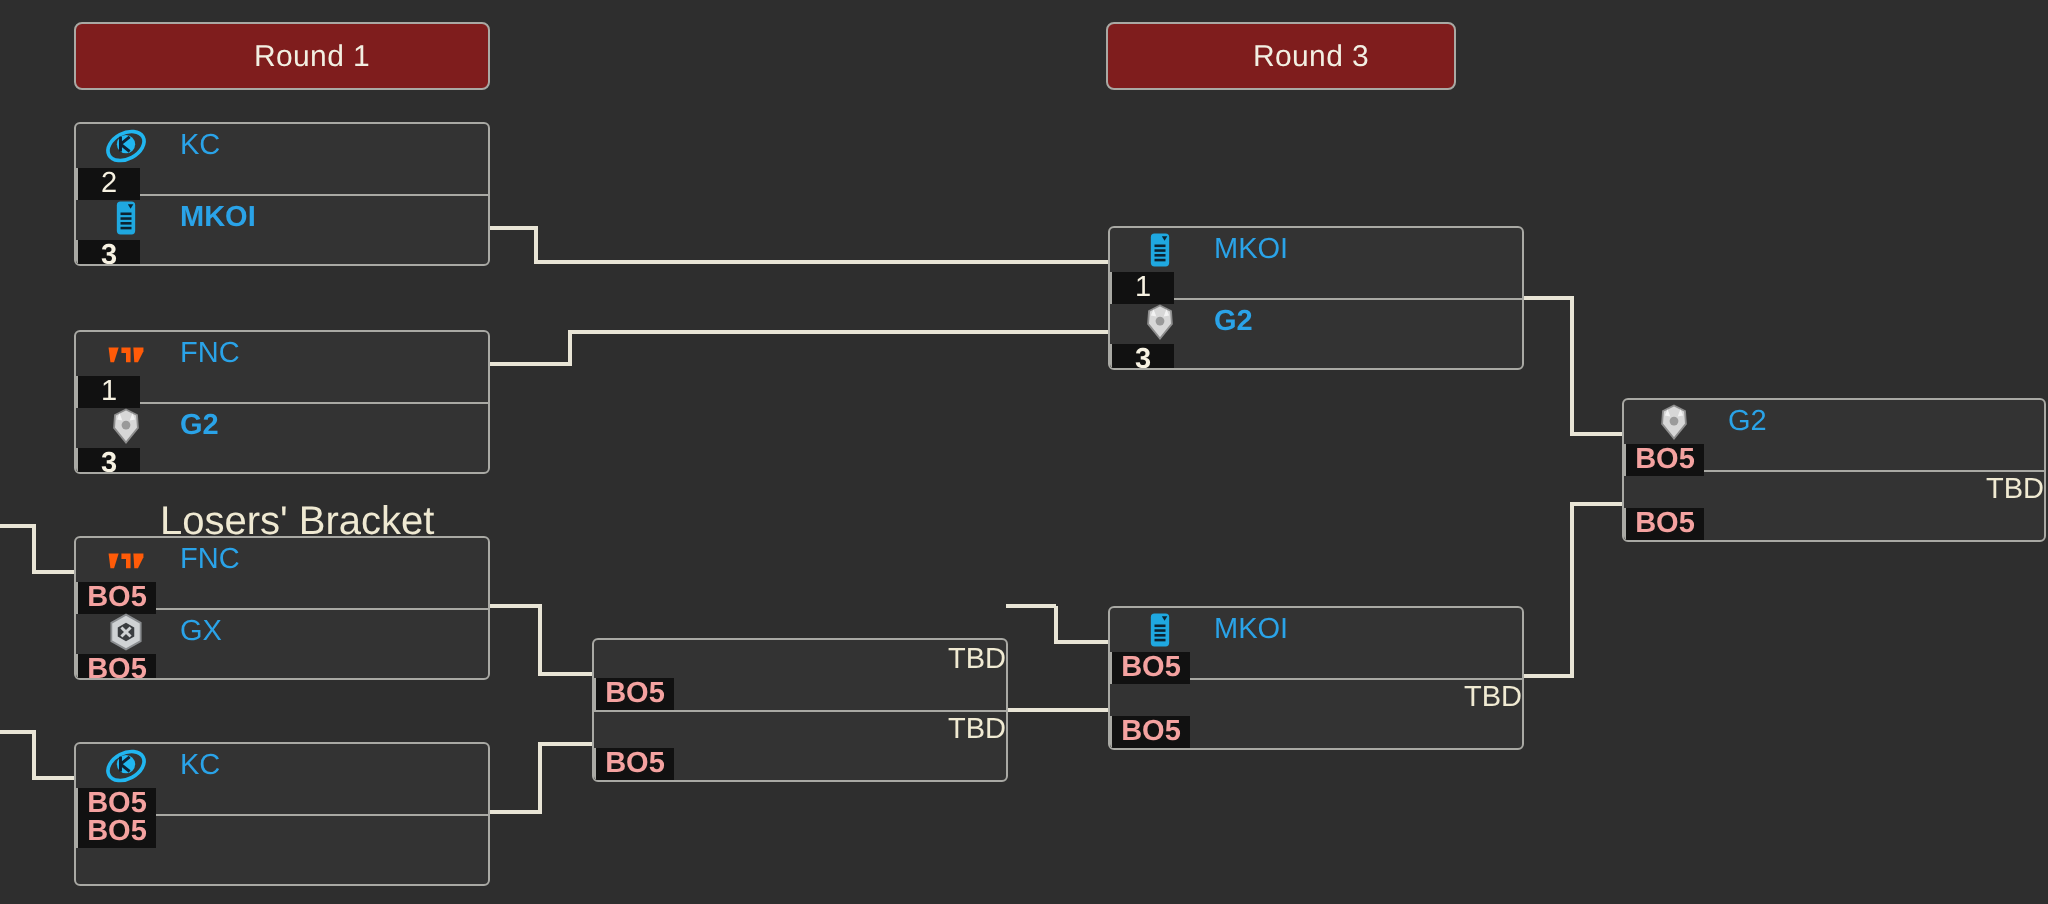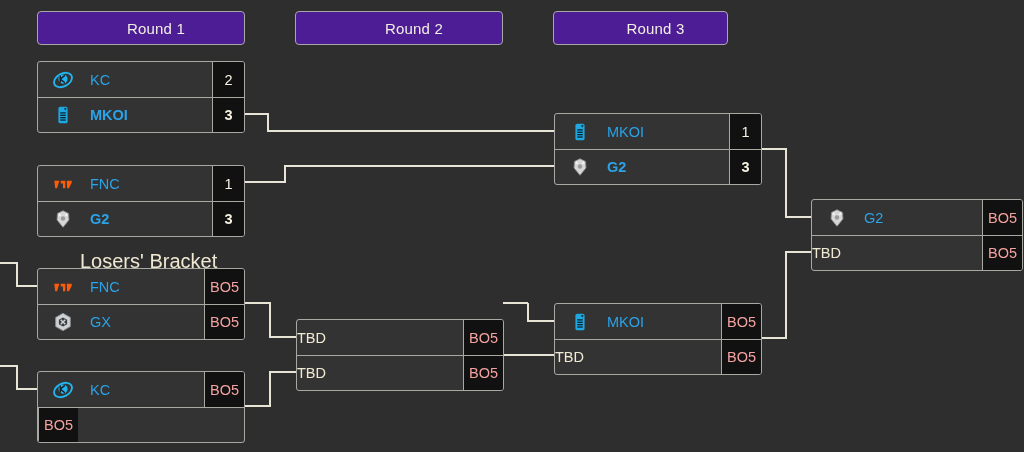--- a/index.html
+++ b/index.html
@@ -15,21 +15,21 @@
     width: 1024px;
     height: 452px;
     background: #2e2e2e;
     overflow: hidden;
   }
 
   
   .round-header {
     position: absolute;
     height: 34px;
-    background: #4c1d95;
+    background: #7f1d1d;
     border: 1px solid #a9a9a4;
     border-radius: 4px;
     color: #f2efe2;
     font-size: 15px;
     display: flex;
     align-items: center;
     justify-content: center;
     letter-spacing: .2px;
     box-sizing: border-box;
     padding-left: 30px;
@@ -42,34 +42,35 @@
     border: 1px solid #a9a9a4;
     border-radius: 3px;
     background: #333333;
     overflow: hidden;
   }
   .match-row {
     display: flex;
     align-items: stretch;
     height: 35px;
     box-sizing: border-box;
+    flex-direction: column;
   }
   .match-row + .match-row {
     border-top: 1px solid #a9a9a4;
   }
   .team-cell {
     flex: 1 1 auto;
     display: flex;
     align-items: center;
     min-width: 0;
     padding-left: 14px;
     box-sizing: border-box;
   }
   .team-cell.center {
-    justify-content: flex-start;
+    justify-content: flex-end;
     padding-left: 0;
   }
   .logo {
     width: 22px;
     height: 22px;
     flex: 0 0 22px;
     margin-right: 16px;
     display: block;
   }
   .team-name {
@@ -95,21 +96,21 @@
     color: #f7f2e2;
     font-size: 14.5px;
     box-sizing: border-box;
   }
   .score-cell.winner {
     font-weight: bold;
   }
   .score-cell.bo {
     width: 40px;
     color: #f4a2a0;
-    font-weight: normal;
+    font-weight: bold;
     font-size: 14.5px;
   }
 
   
   .section-label {
     position: absolute;
     color: #efe9d2;
     font-size: 20px;
     white-space: nowrap;
   }
@@ -128,21 +129,20 @@
     stroke-width: 2;
     fill: none;
   }
 </style>
 </head>
 <body>
 
 <div id="bracket-root">
 
   <div class="round-header" style="left:37px;  top:11px; width:208px;">Round 1</div>
-  <div class="round-header" style="left:295px; top:11px; width:208px;">Round 2</div>
   <div class="round-header" style="left:553px; top:11px; width:175px;">Round 3</div>
 
   <svg id="connectors" viewBox="0 0 1024 452">
 
     <path d="M245,114 L268,114 L268,131 L554,131"></path>
 
     <path d="M245,182 L285,182 L285,166 L554,166"></path>
 
     <path d="M761,149 L786,149 L786,217 L811,217"></path>
 

